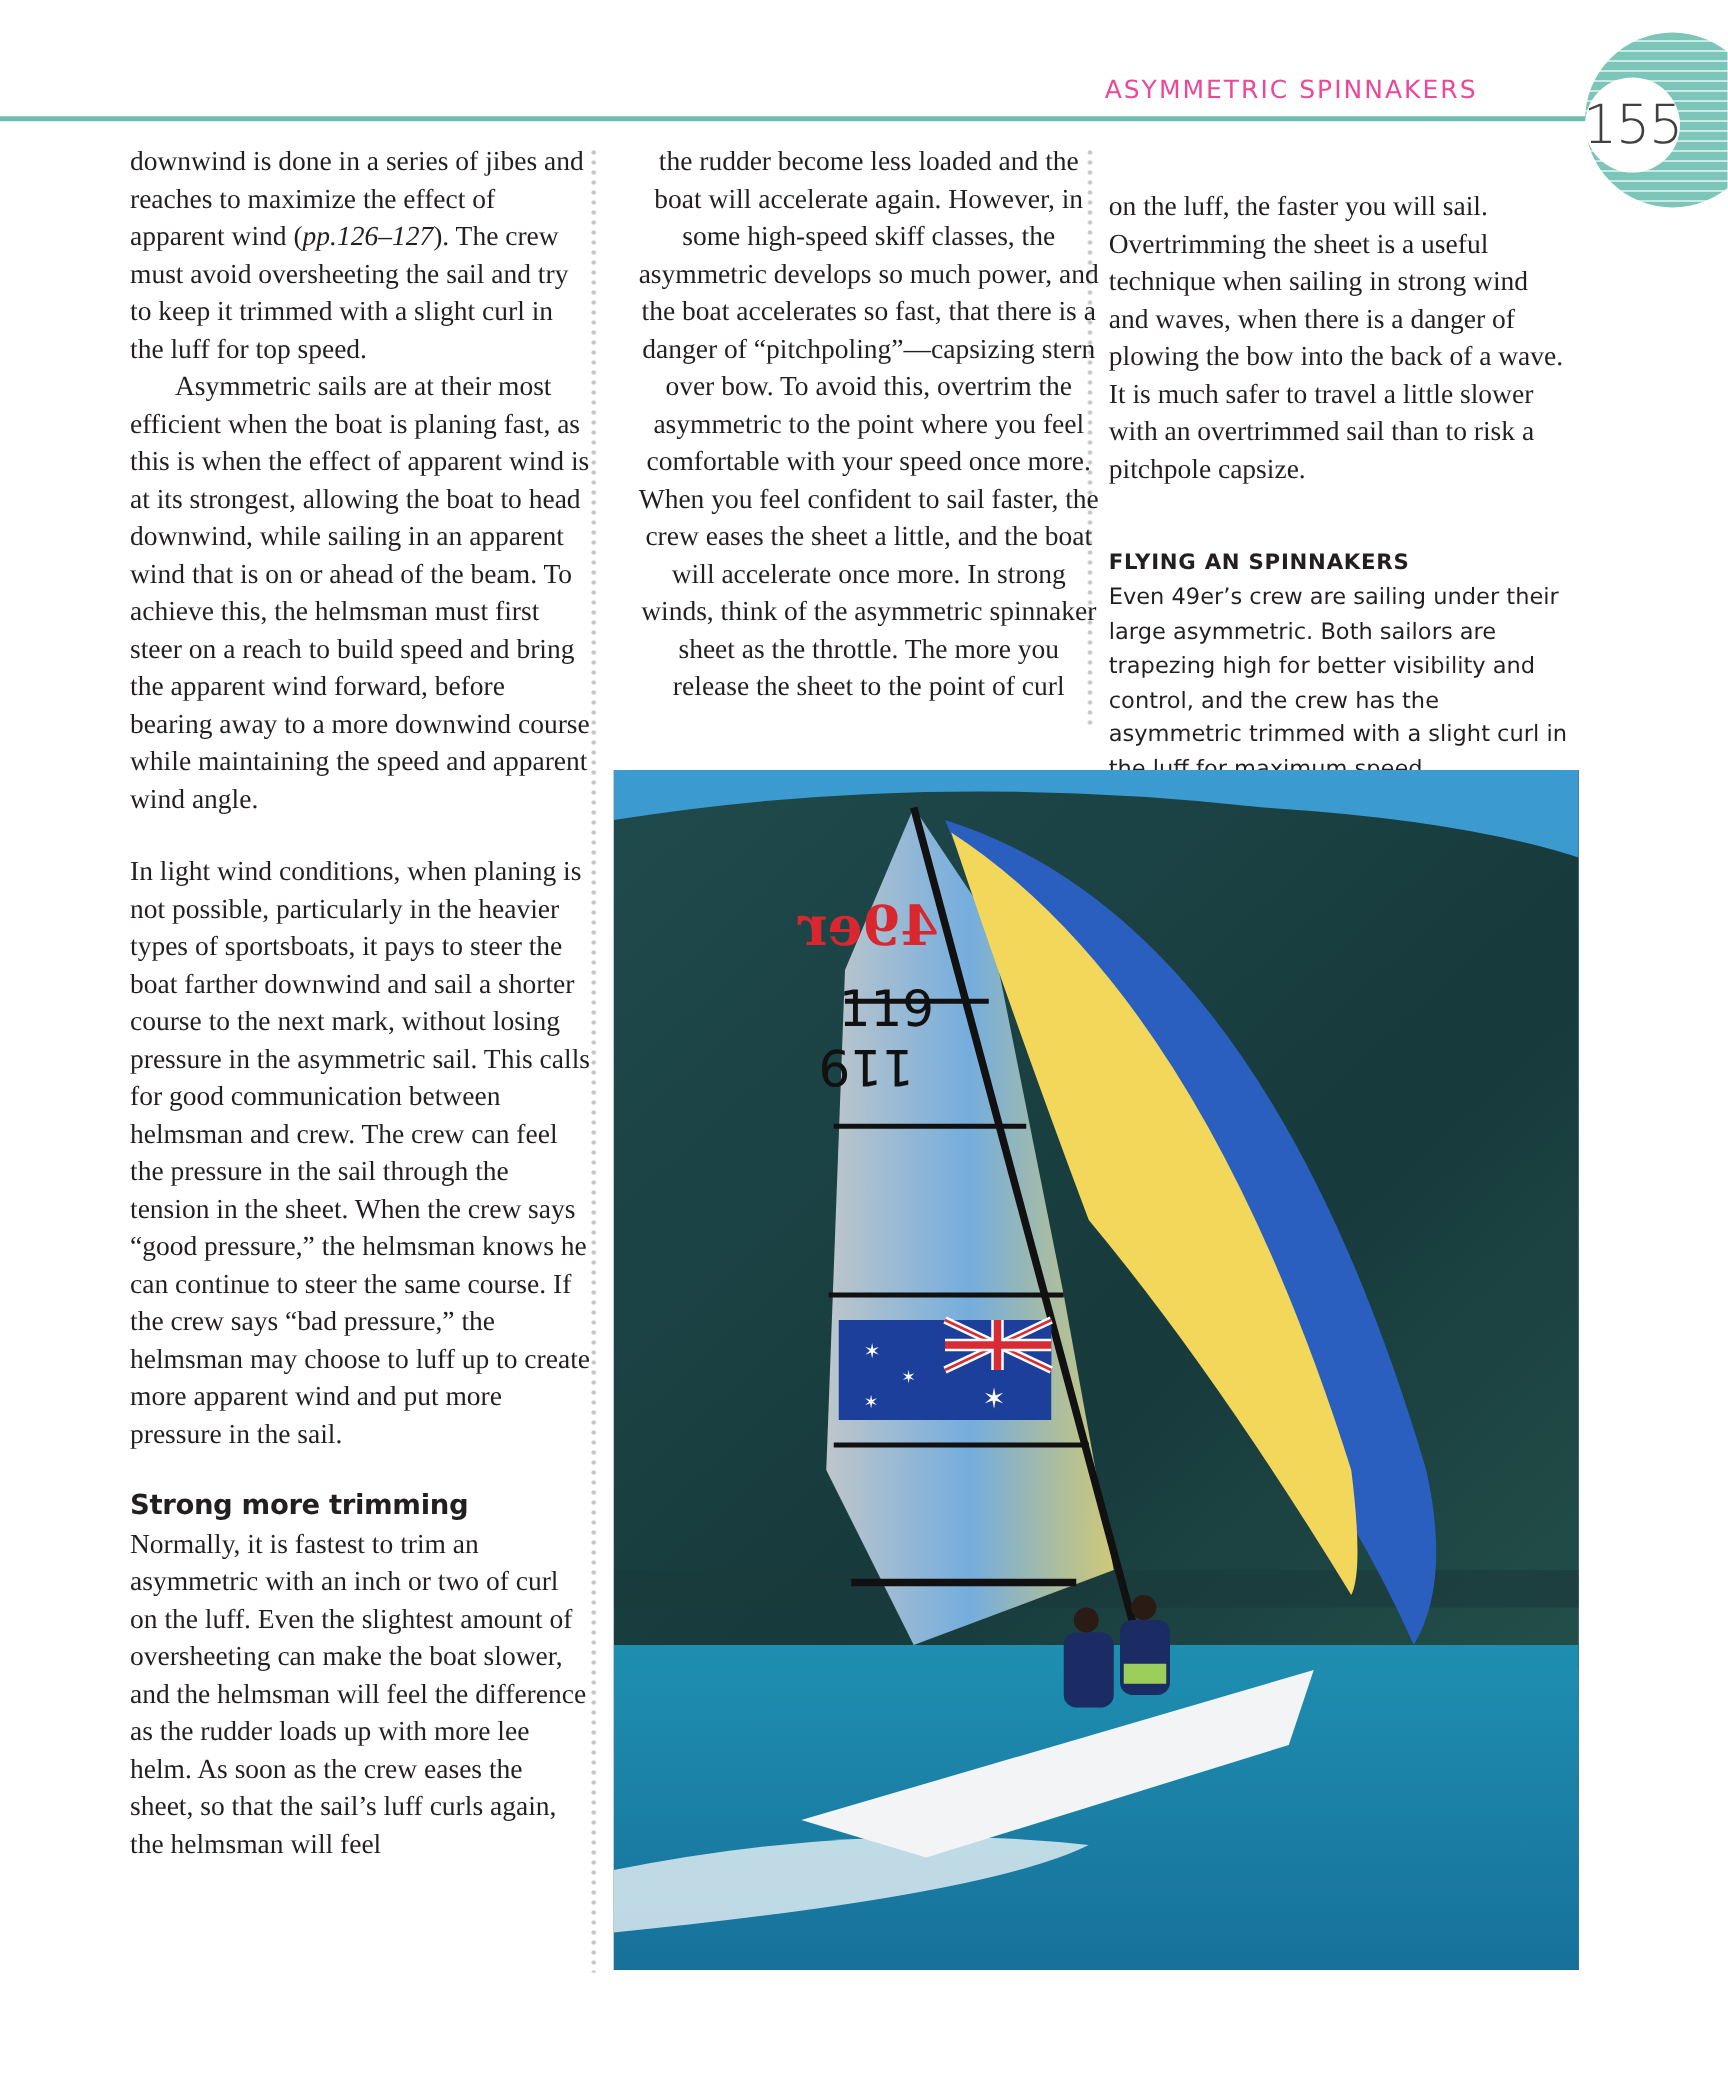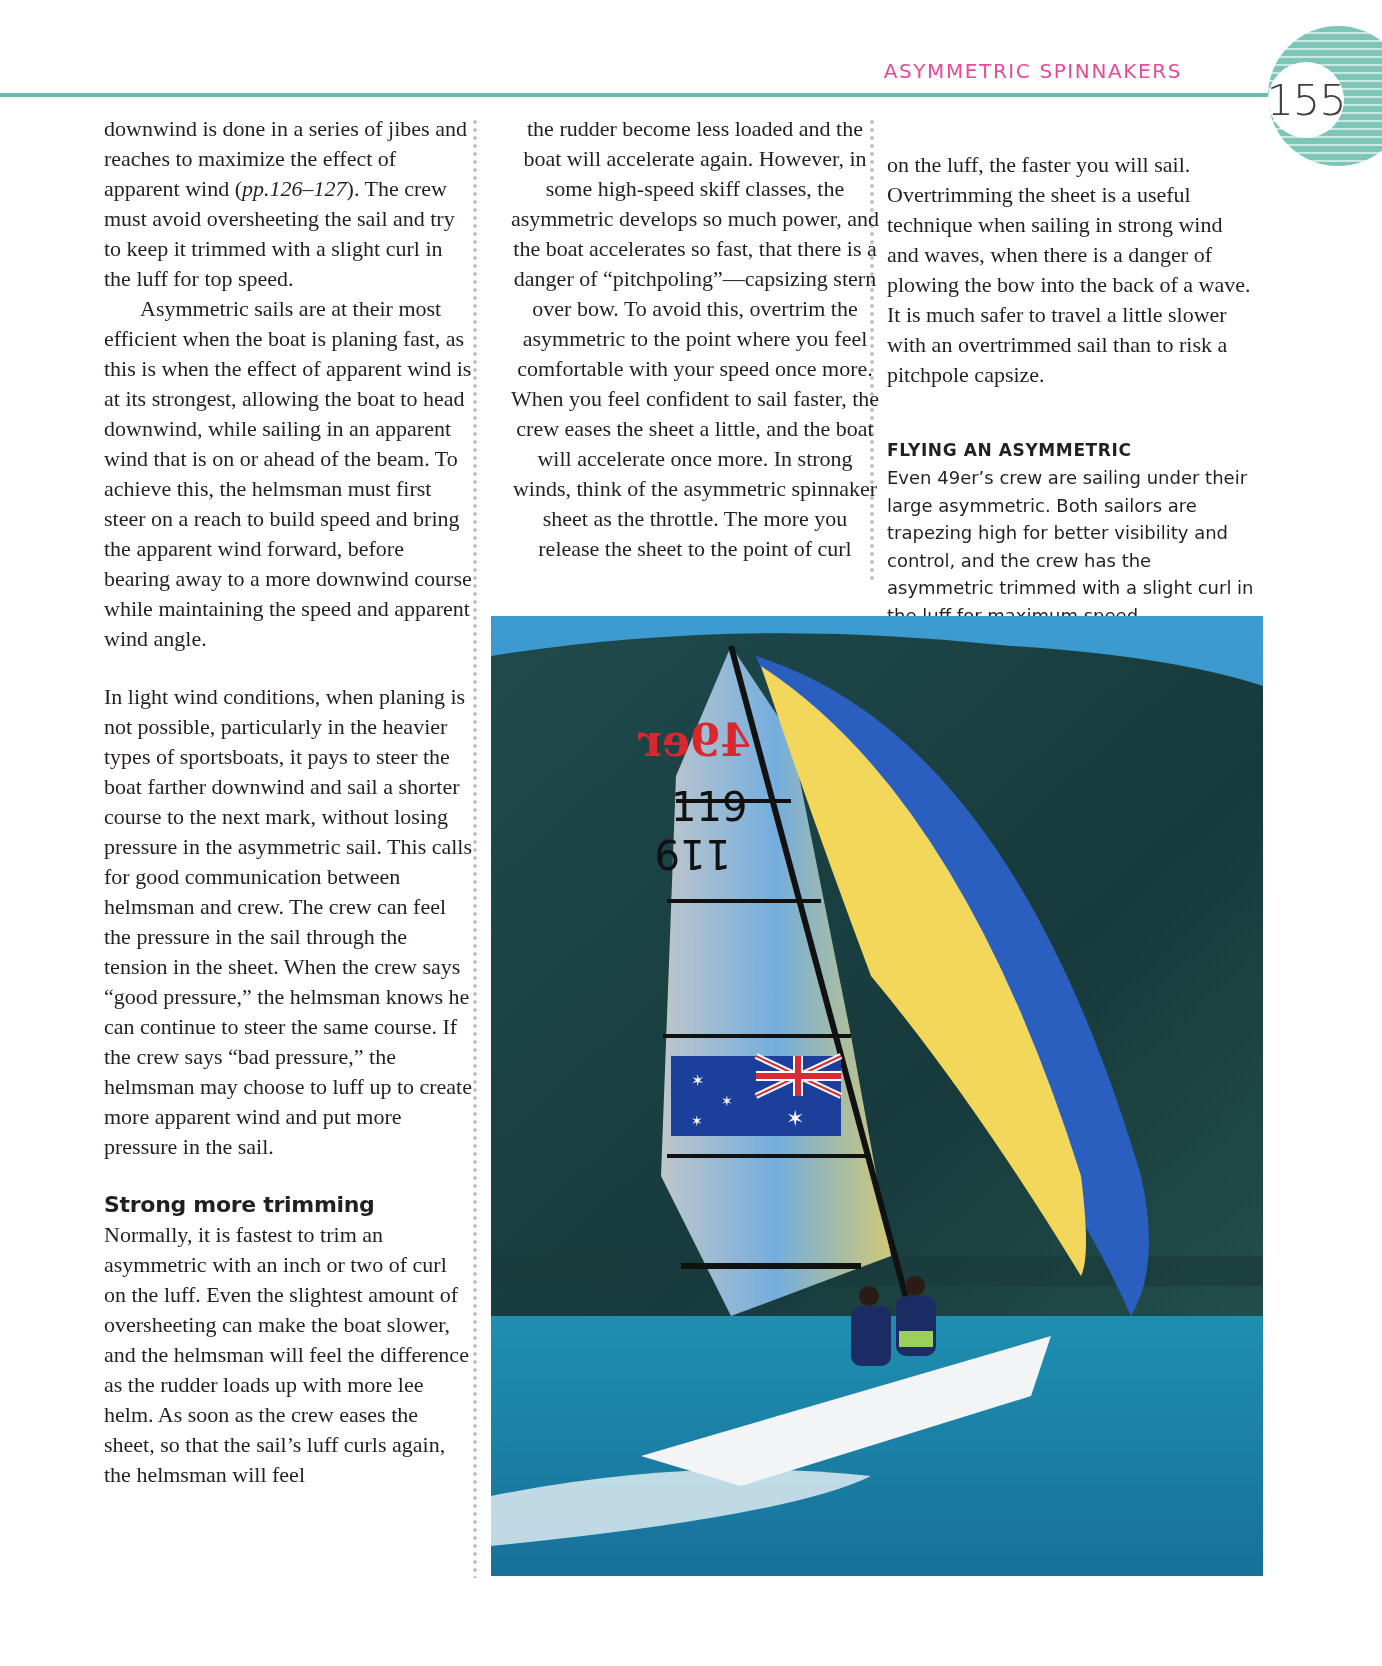--- a/index.html
+++ b/index.html
@@ -85,21 +85,21 @@
 <div class="dots" style="left:473px; top:118px; height:1460px;"></div>
 <div class="dots" style="left:870px; top:118px; height:462px;"></div>
 
 <div class="col col2 serif">
   <p class="body-text">the rudder become less loaded and the boat will accelerate again. However, in some high-speed skiff classes, the asymmetric develops so much power, and the boat accelerates so fast, that there is a danger of “pitchpoling”—capsizing stern over bow. To avoid this, overtrim the asymmetric to the point where you feel comfortable with your speed once more. When you feel confident to sail faster, the crew eases the sheet a little, and the boat will accelerate once more. In strong winds, think of the asymmetric spinnaker sheet as the throttle. The more you release the sheet to the point of curl</p>
 </div>
 
 <div class="col col3 serif">
   <p class="body-text">on the luff, the faster you will sail. Overtrimming the sheet is a useful technique when sailing in strong wind and waves, when there is a danger of plowing the bow into the back of a wave. It is much safer to travel a little slower with an overtrimmed sail than to risk a pitchpole capsize.</p>
   <div style="height:46px"></div>
-  <h4 class="caption-title">FLYING AN ASYMMETRIC</h4>
+  <h4 class="caption-title">FLYING AN SPINNAKERS</h4>
   <p class="caption-text">Even 49er’s crew are sailing under their large asymmetric. Both sailors are trapezing high for better visibility and control, and the crew has the asymmetric trimmed with a slight curl in the luff for maximum speed.</p>
 </div>
 
 <div class="photo">
   <svg width="772" height="960" viewBox="0 0 772 960" xmlns="http://www.w3.org/2000/svg">
     <defs>
       <linearGradient id="sky" x1="0" y1="0" x2="0" y2="1">
         <stop offset="0" stop-color="#3c9bd0"></stop>
           <stop offset="1" stop-color="#2b7fb3"></stop>
       </linearGradient>

